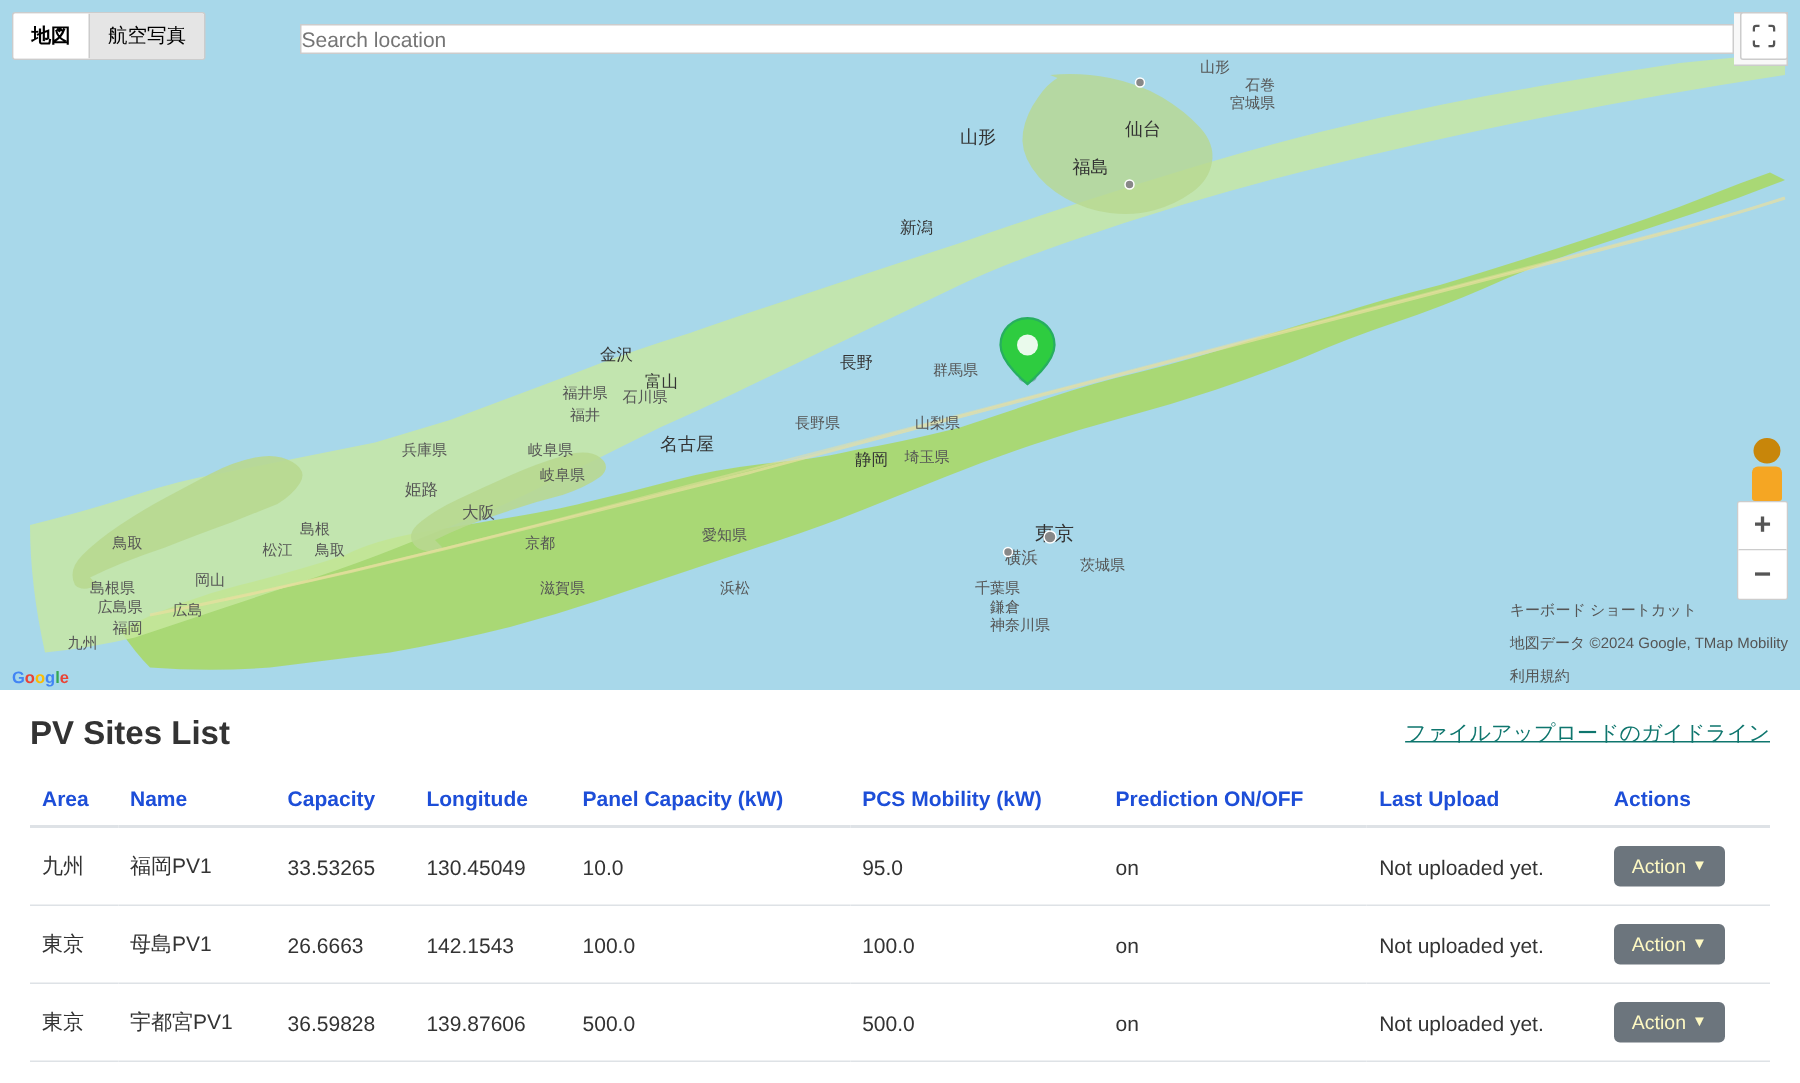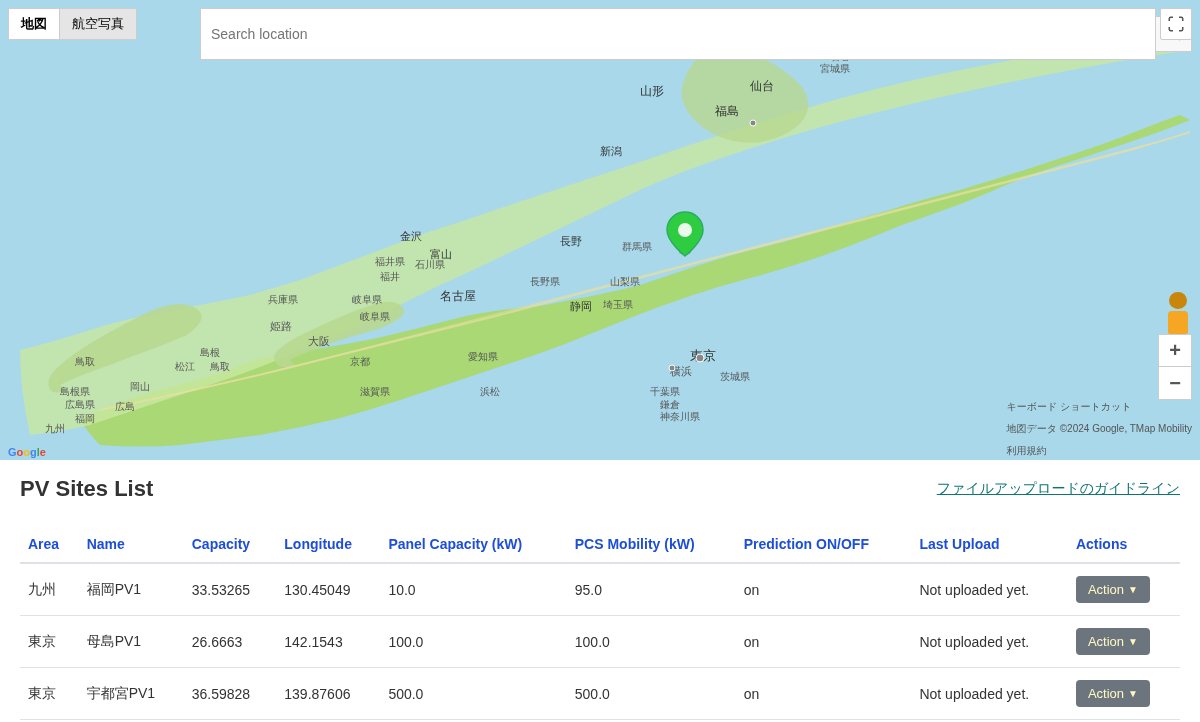--- a/index.html
+++ b/index.html
@@ -6,40 +6,40 @@
     body { font-family: Arial, sans-serif; font-size: 14px; background: #fff; width: 1200px; height: 722px; overflow: hidden; }
 
     
     .map-section { position: relative; width: 1200px; height: 460px; background: #a8d8ea; overflow: hidden; }
 
     
     .map-svg { position: absolute; top: 0; left: 0; width: 100%; height: 100%; }
 
     
     .search-bar { position: absolute; top: 8px; left: 200px; right: 8px; z-index: 10; display: flex; align-items: center; }
-    .search-input { flex: 1; height: 52px; padding: 0 10px; border: 1px solid #ccc; font-size: 14px; outline: none; }
+    .search-input { flex: 1; height: 20px; padding: 0 0; border: 1px solid #ccc; font-size: 14px; outline: none; }
     .search-btn { width: 36px; height: 36px; background: #f8f8f8; border: 1px solid #ccc; border-left: none; cursor: pointer; display: flex; align-items: center; justify-content: center; }
 
     
     .map-type-btns { position: absolute; top: 8px; left: 8px; z-index: 10; display: flex; background: #fff; border: 1px solid #ccc; border-radius: 2px; overflow: hidden; }
     .map-type-btn { padding: 6px 12px; font-size: 13px; cursor: pointer; border: none; background: #e5e5e5; }
     .map-type-btn.active { background: #fff; font-weight: bold; }
     .map-type-btn:first-child { border-right: 1px solid #ccc; }
 
     
     .zoom-controls { position: absolute; bottom: 80px; right: 8px; z-index: 10; display: flex; flex-direction: column; background: #fff; border: 1px solid #ccc; border-radius: 2px; }
     .zoom-btn { width: 32px; height: 32px; display: flex; align-items: center; justify-content: center; cursor: pointer; font-size: 20px; font-weight: bold; border: none; background: #fff; color: #555; }
     .zoom-btn:first-child { border-bottom: 1px solid #ccc; }
 
     
     .fullscreen-btn { position: absolute; top: 8px; right: 8px; z-index: 10; width: 32px; height: 32px; background: #fff; border: 1px solid #ccc; border-radius: 2px; display: flex; align-items: center; justify-content: center; cursor: pointer; }
 
     
     .table-section { padding: 16px 20px; }
-    .table-header-row { display: flex; align-items: center; justify-content: space-between; margin-bottom: 24px; }
+    .table-header-row { display: flex; align-items: center; justify-content: space-between; margin-bottom: 12px; }
     .table-title { font-size: 22px; font-weight: bold; color: #333; }
     .upload-guide-link { color: #0f766e; text-decoration: underline; font-size: 14px; cursor: pointer; }
 
     table { width: 100%; border-collapse: collapse; }
     th { text-align: left; padding: 10px 8px; font-weight: bold; font-size: 14px; color: #1d4ed8; border-bottom: 2px solid #dee2e6; }
     td { padding: 12px 8px; font-size: 14px; color: #333; border-bottom: 1px solid #dee2e6; }
 
     .action-btn { background: #6c757d; color: #fef9c3; border: none; padding: 6px 12px; border-radius: 4px; cursor: pointer; font-size: 13px; display: flex; align-items: center; gap: 4px; }
     .action-btn-caret { font-size: 10px; }
   </style>

